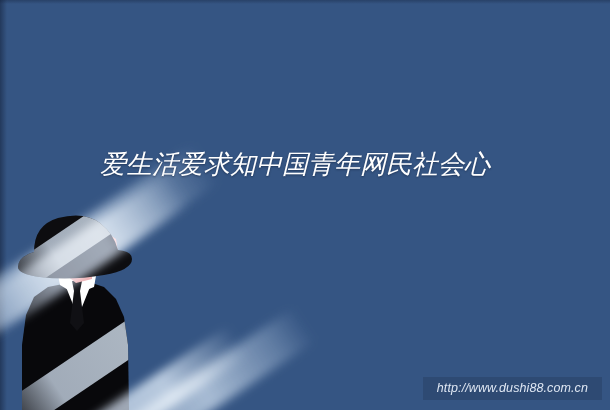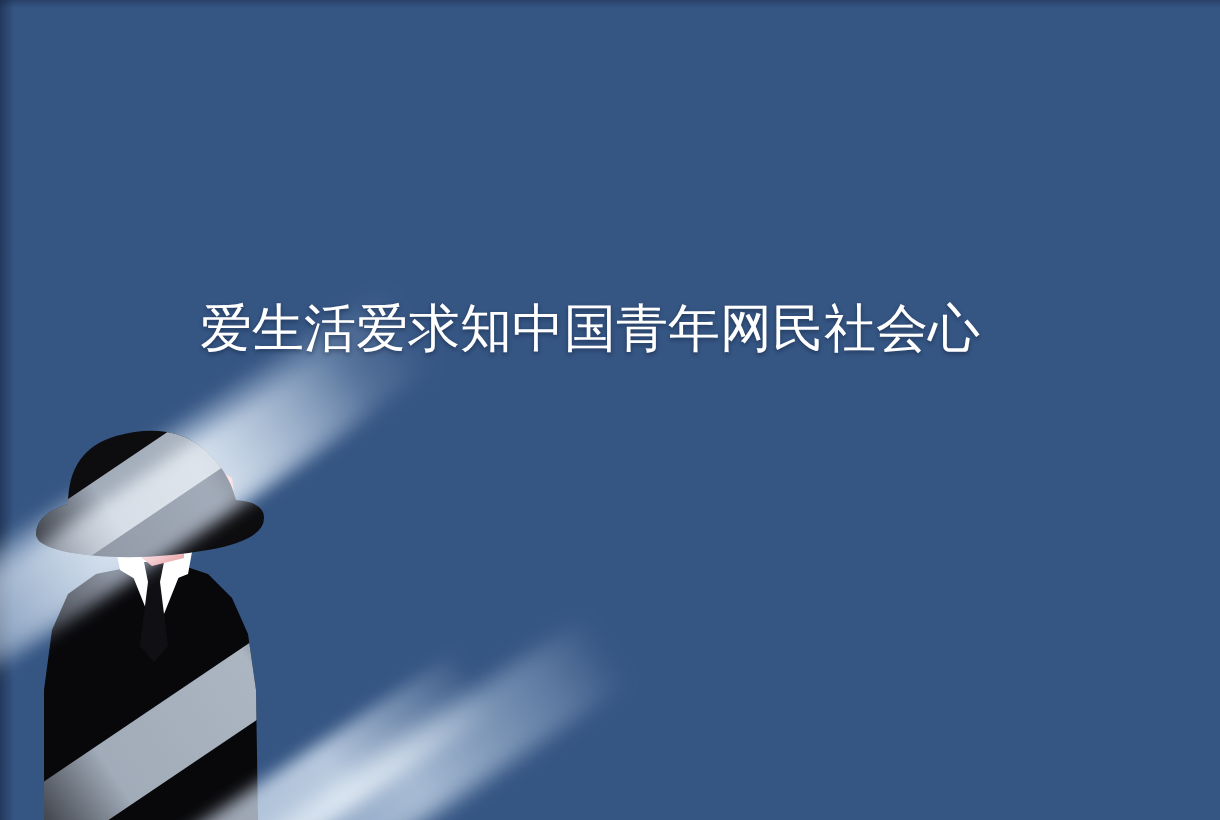--- a/index.html
+++ b/index.html
@@ -7,20 +7,21 @@
     padding: 0;
     background: #1b1b1b;
   }
   #banner {
     position: relative;
     width: 610px;
     height: 410px;
     overflow: hidden;
     font-family: "Liberation Sans", "DejaVu Sans", sans-serif;
     background: #355583;
+    font-style: italic;
   }
 
   
   .edge-left {
     position: absolute;
     left: 0; top: 0;
     width: 7px; height: 100%;
     background: linear-gradient(to right, rgba(20,34,60,0.55), rgba(20,34,60,0));
     pointer-events: none;
   }
@@ -199,14 +200,15 @@
     </g>
   </svg>
 
   <div class="beam-on-figure beam-fig-upper"></div>
   <div class="beam-on-figure beam-fig-lower"></div>
 
   <div id="headline">
     <span class="ln">爱生活爱求知中国青年网民社会心</span>
   </div>
 
+  <div id="watermark">http://www.dushi88.com.cn</div>
 
 </div>
 
 </body></html>

